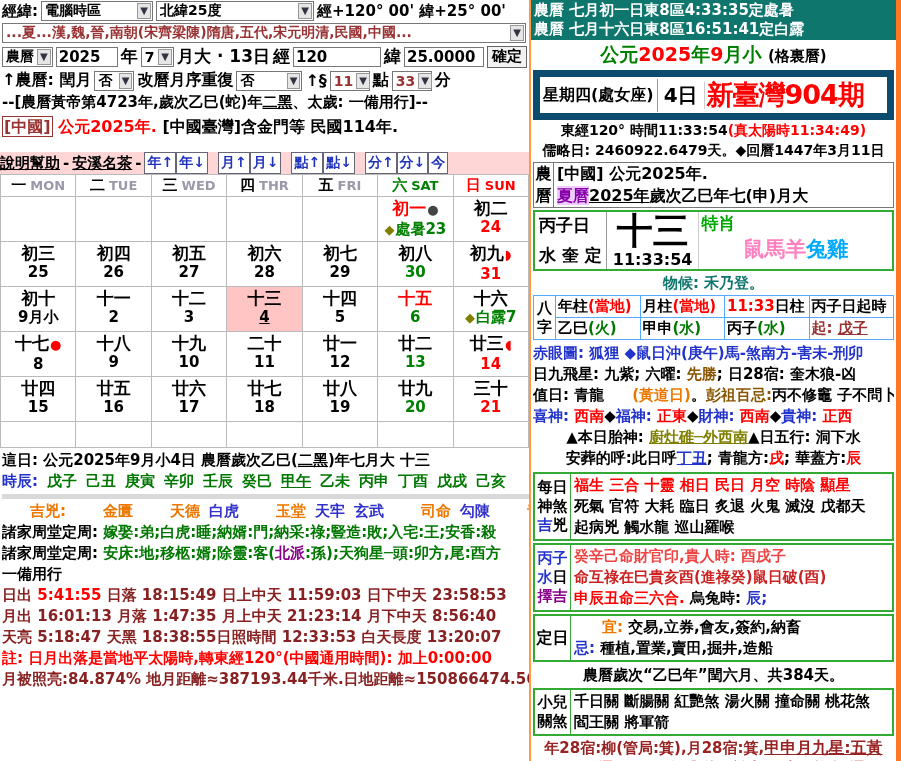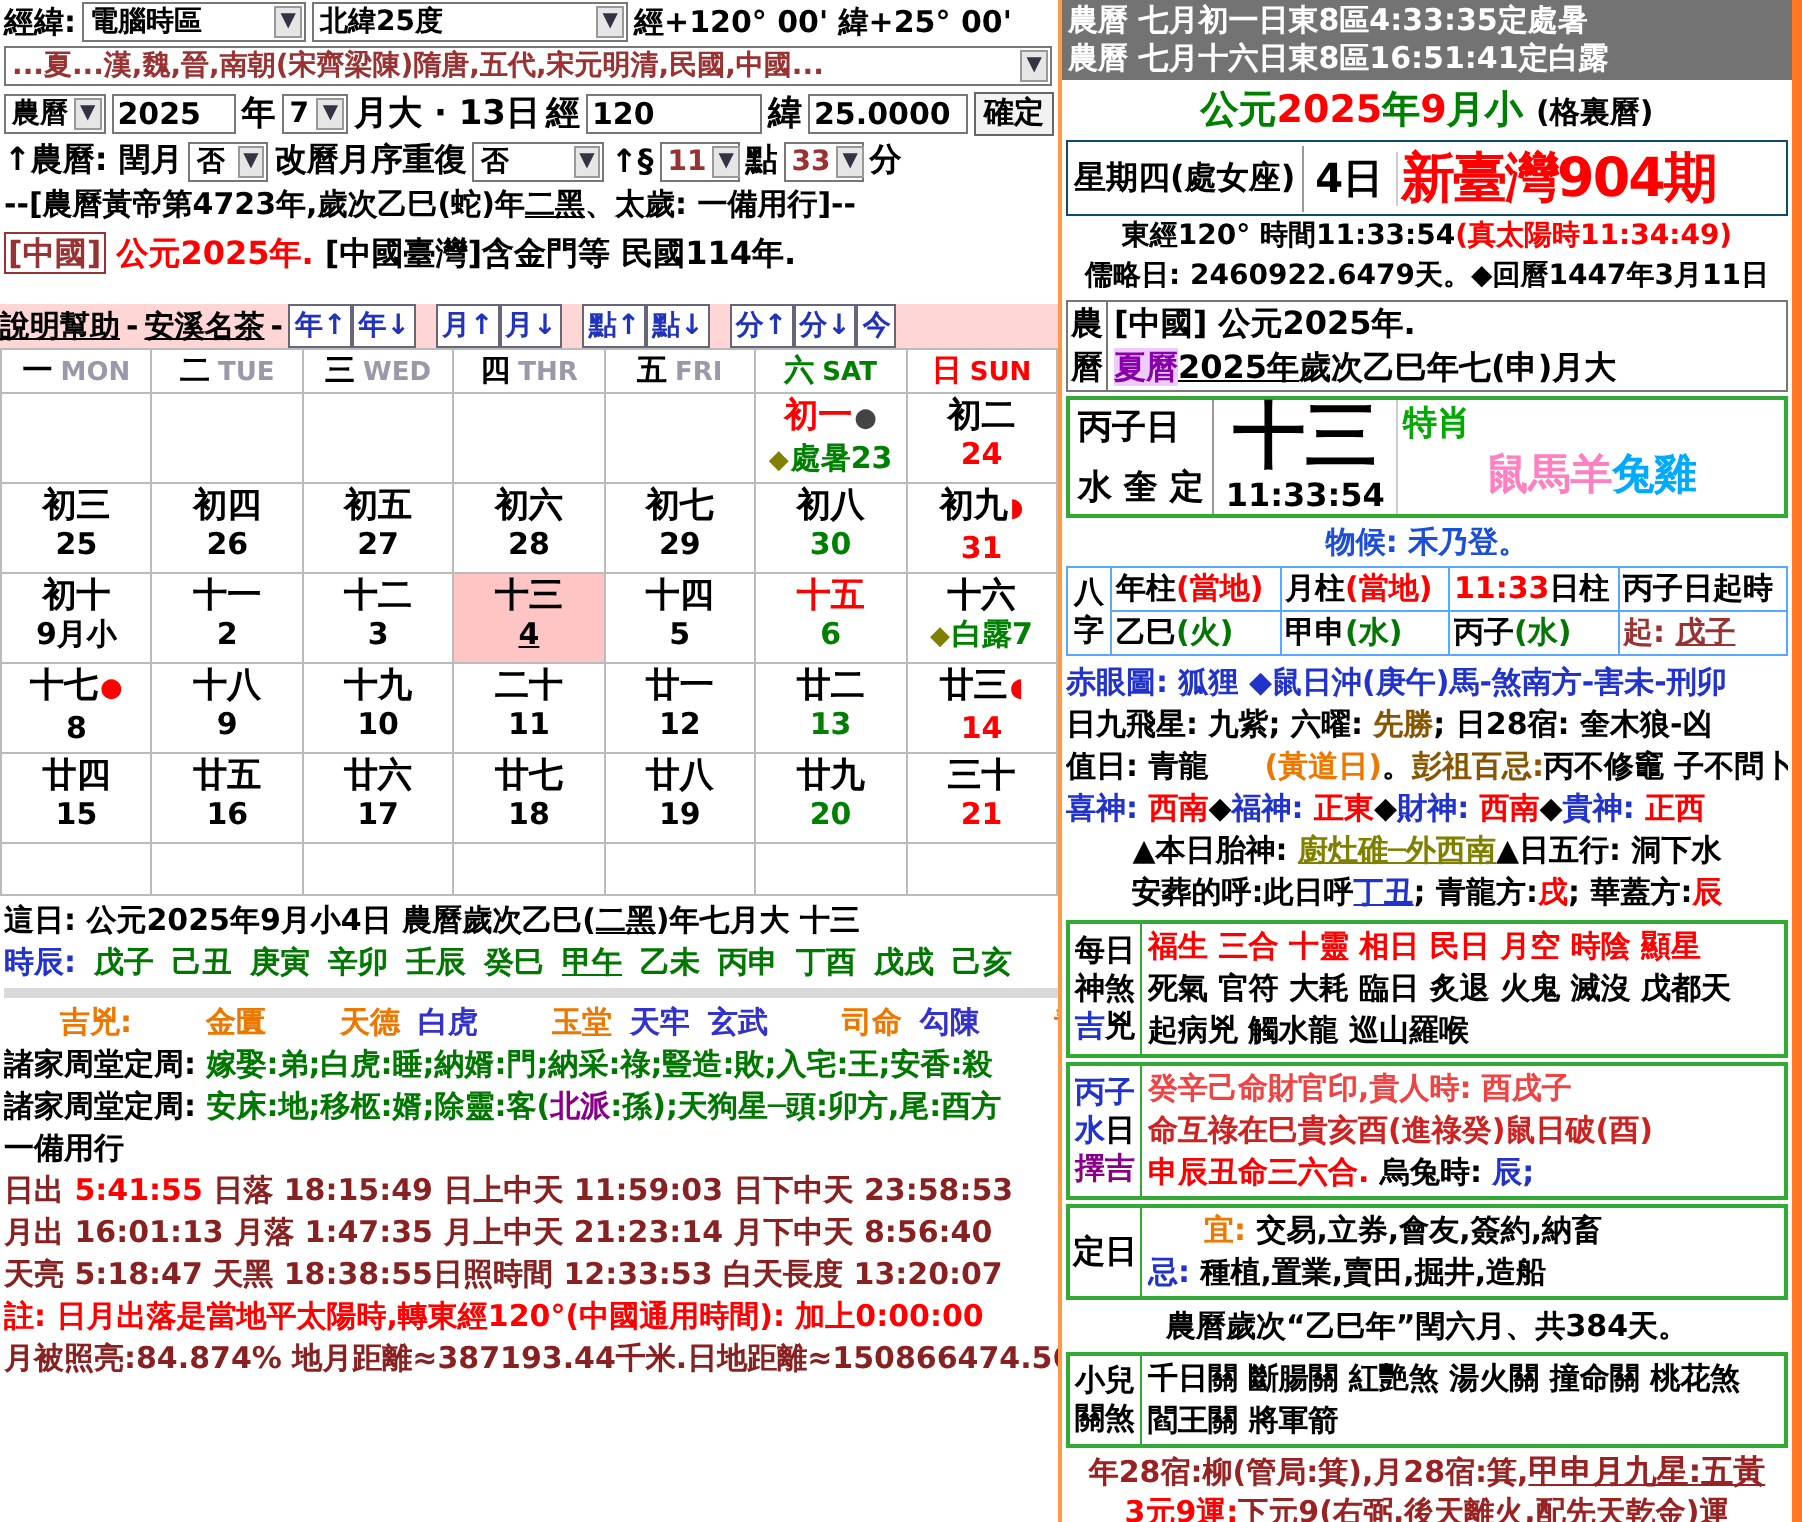--- a/index.html
+++ b/index.html
@@ -44,42 +44,42 @@
   .iline { line-height:21px; white-space:nowrap; overflow:hidden; }
   .hrg { height:5px; background:#d9d9d9; margin:2px 0; }
   .bluetx { color:#2233cc; }
   .greentx { color:#007700; }
   .o { color:#ee7700;margin-left:28px; } .b { color:#3333cc; }
   .jx span, .stems span { margin-right:9px; }
   .purp { color:#880088; }
   .sunln { color:#882222; }
 
   
-  .banner { background:#737373; color:#fff; font-size:15px; line-height:19px; padding:1px 3px; white-space:nowrap; }
+  .banner { background:#0f766e; color:#fff; font-size:15px; line-height:19px; padding:1px 3px; white-space:nowrap; }
   .greg { text-align:center; font-size:19px; padding:2px 0; white-space:nowrap; }
   .greg .small { font-size:15px; color:#000; }
-  .weekrow { display:flex; align-items:center; border:1px solid #0c4a6e; margin:0 2px; }
+  .weekrow { display:flex; align-items:center; border:7px solid #0c4a6e; margin:0 2px; }
   .weekbox { border-right:1px solid #999; font-size:16px; padding:6px 3px; }
   .daynum { font-size:20px; padding:0 6px; border-right:1px solid #ccc; }
   .lotto { font-size:27px; color:#ff0000; padding-left:2px; letter-spacing:-1px; }
   .ctr { text-align:center; white-space:nowrap; }
   .timeln { font-size:14px; line-height:20px; }
   .nlbox { display:flex; border:1px solid #777; margin:2px 2px; }
   .nllab { width:20px; border-right:1px solid #777; text-align:center; font-size:16px; line-height:22px; }
   .nlmain { flex:1; font-size:16px; line-height:22px; padding-left:3px; white-space:nowrap; overflow:hidden; }
   .hl-purp { color:#8800aa; background:#eeccff; }
   .daybox { display:flex; border:2px solid #33aa33; margin:2px 2px; align-items:stretch; }
   .dcol1 { border-right:1px solid #999; padding:2px 4px; font-size:17px; display:flex; flex-direction:column; justify-content:space-between; }
   .dcol2 { border-right:1px solid #ccc; padding:0 6px; text-align:center; }
   .big13 { font-size:36px; line-height:38px; }
   .dcol3 { flex:1; text-align:center; }
   .texiao { color:#00aa00; font-size:17px; text-align:left; padding-left:2px; }
   .pinktx { color:#ff80c0; font-size:21px; }
   .cyantx { color:#00aaff; font-size:21px; }
-  .wuhou { color:#1d4ed8; text-align:center; font-size:15px; line-height:20px; }
+  .wuhou { color:#0f766e; text-align:center; font-size:15px; line-height:20px; }
   table.bazi { border-collapse:collapse; margin:2px auto; width:calc(100% - 4px); table-layout:fixed; }
   table.bazi td { border:1px solid #55aaff; font-size:15px; padding:1px 2px; white-space:nowrap; text-align:left; }
   .rtext { padding:1px 2px; font-size:15px; }
   .rline { line-height:21px; white-space:nowrap; overflow:hidden; }
   .olv { color:#808000; }
   .brown { color:#885500; }
   .gbox { display:flex; border:2px solid #33aa33; margin:2px 2px; }
   .glab { width:36px; border-right:1px solid #33aa33; text-align:center; font-size:15px; display:flex; flex-direction:column; justify-content:center; }
   .gmain { flex:1; padding:1px 3px; font-size:15px; }
   .mag { color:#ef4444; } .dr2 { color:#cc2222; }

